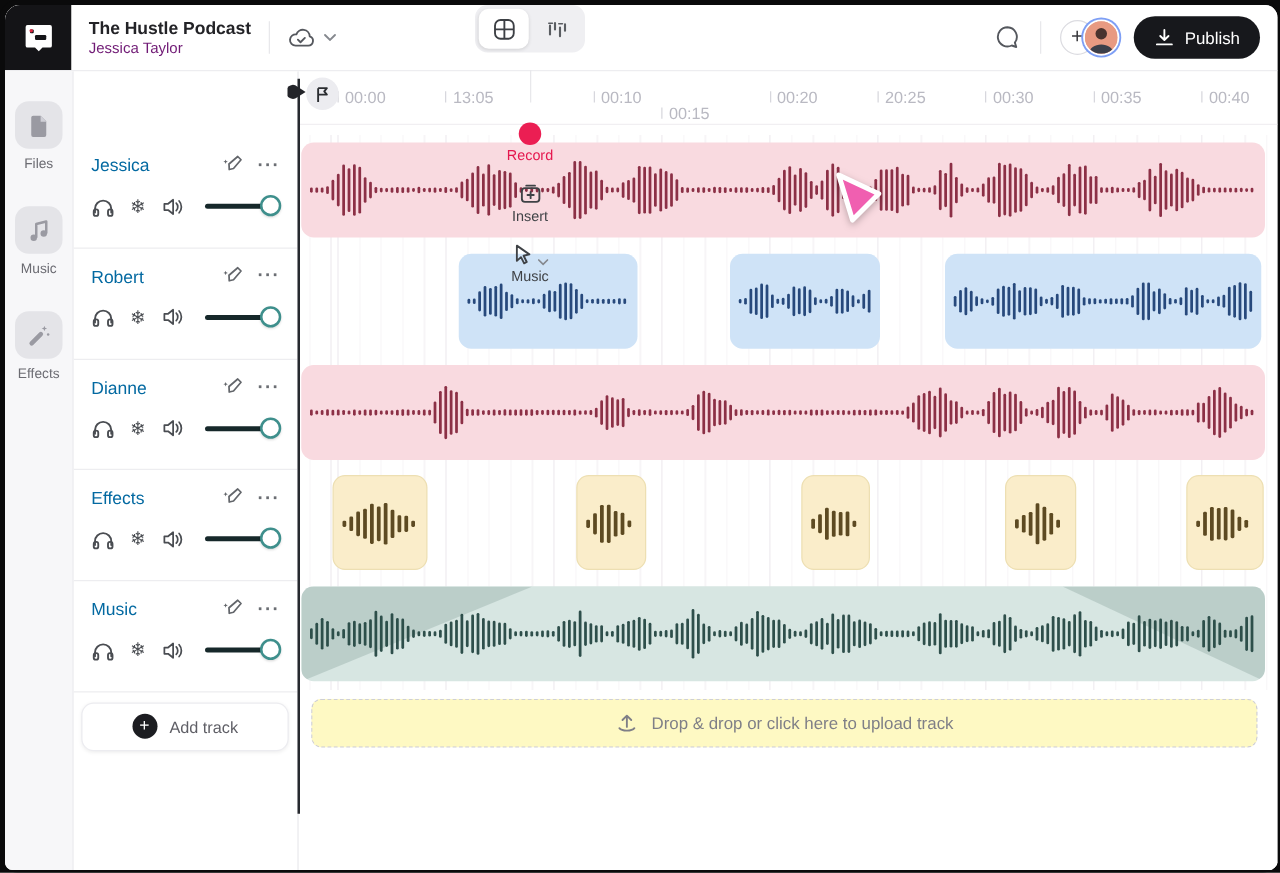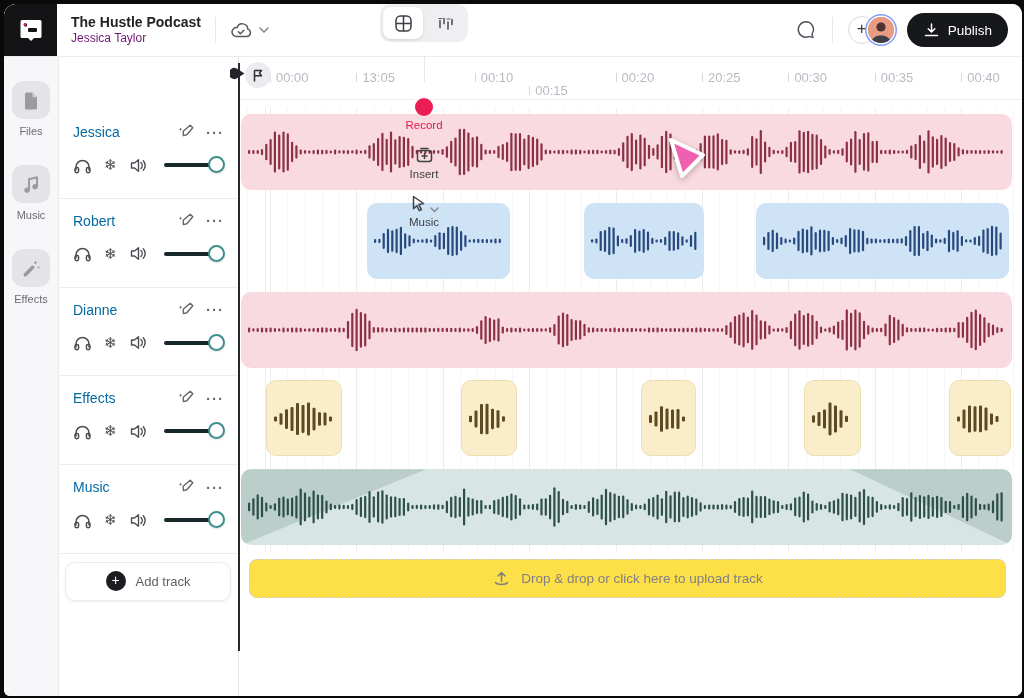--- a/index.html
+++ b/index.html
@@ -65,21 +65,21 @@
   .clip svg{display:block;}
   .clip.pink{background:#f9dae0;}
   .clip.blue{background:#cfe3f7;}
   .clip.yellow{background:#faedca;border:1px solid #eddfb2;box-sizing:border-box;}
   .clip.teal{background:#d7e6e2;}
   .fade{position:absolute;top:0;height:100%;background:rgba(44,80,75,0.16);}
   .playhead-line{position:absolute;left:-1px;top:6px;width:2px;height:588px;background:#26292e;z-index:5;}
   .playhead-pin{position:absolute;left:-9px;top:8px;z-index:6;}
   .flag-btn{position:absolute;left:6px;top:5px;width:26px;height:26px;border-radius:50%;background:#ececf0;display:flex;align-items:center;justify-content:center;z-index:6;}
   .cursor{position:absolute;left:426px;top:79px;z-index:7;filter:drop-shadow(0 2px 3px rgba(0,0,0,.25));}
-  .upload{position:absolute;left:10px;right:16px;top:502px;height:39px;border:1.5px dashed #cfcfd5;border-radius:8px;display:flex;align-items:center;justify-content:center;gap:10px;color:#7f7f87;font-size:13.5px;background:#fde047;box-sizing:border-box;}
+  .upload{position:absolute;left:10px;right:16px;top:502px;height:39px;border:1.5px dashed #cfcfd5;border-radius:8px;display:flex;align-items:center;justify-content:center;gap:10px;color:#7f7f87;font-size:13.5px;background:#fef9c3;box-sizing:border-box;}
 </style>
 </head>
 <body>
 
 <div class="stage">
  <div class="app">
 
   <div class="topbar">
     <div class="logo">
       <svg width="26" height="26" viewBox="0 0 26 26">

